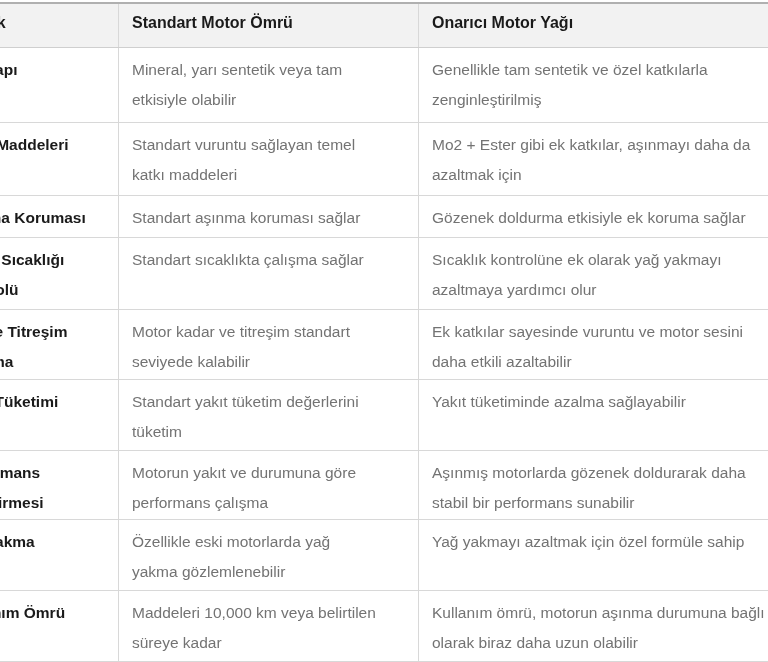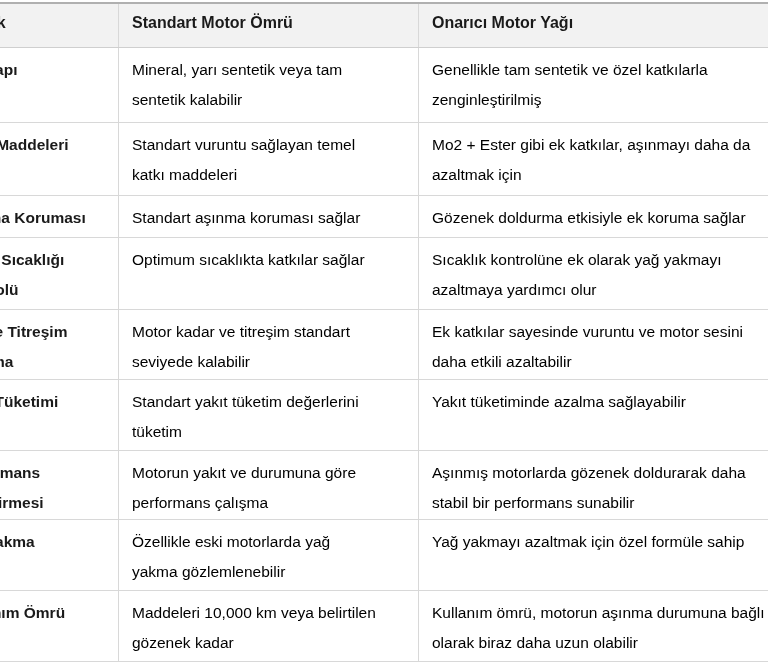--- a/index.html
+++ b/index.html
@@ -38,21 +38,21 @@
     font-size: 16px;
     font-weight: bold;
     color: #1a1a1a;
     line-height: 21px;
     white-space: nowrap;
   }
   .line {
     white-space: nowrap;
     line-height: 30px;
     font-size: 15.5px;
-    color: #000000;
+    color: #737373;
   }
   th.feature-cell .line {
     font-weight: bold;
     color: #1a1a1a;
   }
   tr.stub td {
     border: none;
     border-left: 1px solid #d8d8d8;
     padding: 0;
     height: 7px;
@@ -75,21 +75,21 @@
         <th>Onarıcı Motor Yağı</th>
       </tr>
     </thead>
     <tbody id="tbody">
         <tr style="height: 75px;">
           <th class="feature-cell">
             <div class="line">Yağ Yapı</div>
           </th>
           <td class="standard-cell">
             <div class="line">Mineral, yarı sentetik veya tam</div>
-            <div class="line">sentetik kalabilir</div>
+            <div class="line">etkisiyle olabilir</div>
           </td>
           <td class="restorative-cell">
             <div class="line">Genellikle tam sentetik ve özel katkılarla</div>
             <div class="line">zenginleştirilmiş</div>
           </td>
         </tr>
         <tr style="height: 73px;">
           <th class="feature-cell">
             <div class="line">Katkı Maddeleri</div>
           </th>
@@ -112,21 +112,21 @@
           <td class="restorative-cell">
             <div class="line">Gözenek doldurma etkisiyle ek koruma sağlar</div>
           </td>
         </tr>
         <tr style="height: 72px;">
           <th class="feature-cell">
             <div class="line">Motor Sıcaklığı</div>
             <div class="line">Kontrolü</div>
           </th>
           <td class="standard-cell">
-            <div class="line">Optimum sıcaklıkta katkılar sağlar</div>
+            <div class="line">Standart sıcaklıkta çalışma sağlar</div>
           </td>
           <td class="restorative-cell">
             <div class="line">Sıcaklık kontrolüne ek olarak yağ yakmayı</div>
             <div class="line">azaltmaya yardımcı olur</div>
           </td>
         </tr>
         <tr style="height: 70px;">
           <th class="feature-cell">
             <div class="line">Ses ve Titreşim</div>
             <div class="line">Azaltma</div>
@@ -177,21 +177,21 @@
           <td class="restorative-cell">
             <div class="line">Yağ yakmayı azaltmak için özel formüle sahip</div>
           </td>
         </tr>
         <tr style="height: 71px;">
           <th class="feature-cell">
             <div class="line">Kullanım Ömrü</div>
           </th>
           <td class="standard-cell">
             <div class="line">Maddeleri 10,000 km veya belirtilen</div>
-            <div class="line">gözenek kadar</div>
+            <div class="line">süreye kadar</div>
           </td>
           <td class="restorative-cell">
             <div class="line">Kullanım ömrü, motorun aşınma durumuna bağlı</div>
             <div class="line">olarak biraz daha uzun olabilir</div>
           </td>
         </tr>
         <tr class="stub">
           <td></td>
           <td></td>
           <td></td>

